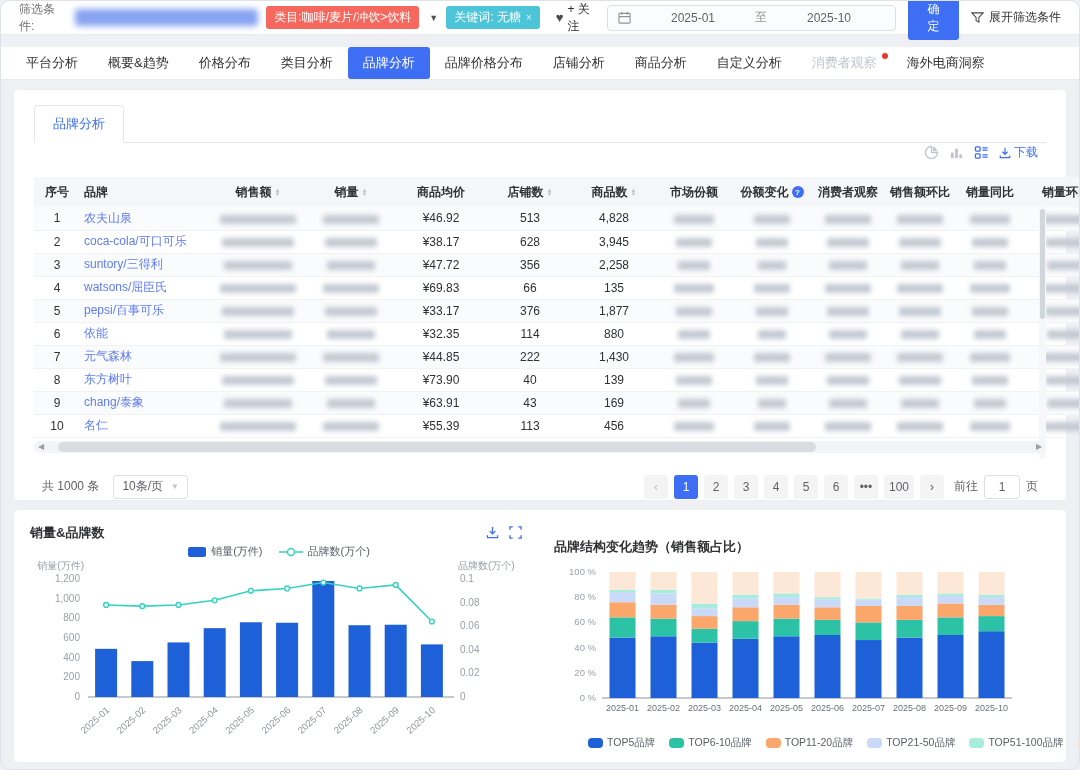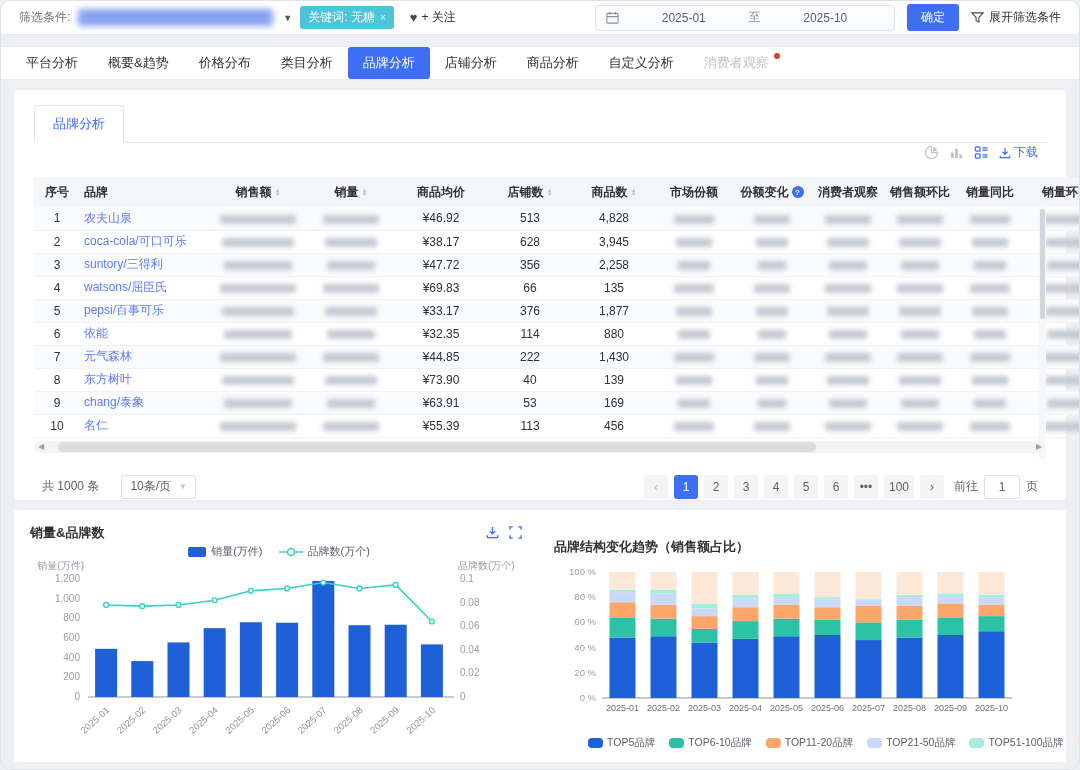--- a/index.html
+++ b/index.html
@@ -56,21 +56,21 @@
   .blur-pill { display:inline-block; height:9px; border-radius:2px; background:#c4c9d3; filter:blur(2.5px); vertical-align:middle; }
 
   .vscroll { position:absolute; top:30px; right:0; width:7px; height:252px; background:#f6f7f9; border-radius:4px; }
   .vscroll .thumb { position:absolute; top:2px; left:1px; width:5px; height:110px; border-radius:3px; background:#d2d6dd; }
   .hscroll { margin:3px 20px 0 20px; height:12px; background:#f3f4f6; border-radius:6px; position:relative; display:flex; align-items:center; }
   .hscroll .arrow { width:14px; text-align:center; font-size:8px; color:#9aa0a8; }
   .hscroll .track { flex:1; position:relative; height:100%; }
   .hscroll .thumb { position:absolute; left:1%; top:1px; height:10px; width:77%; background:#d9dce1; border-radius:5px; }
 
   .pagination { display:flex; align-items:center; margin:22px 28px 0 28px; font-size:12px; color:#606266; }
-  .pg-left { display:flex; align-items:center; gap:22px; }
+  .pg-left { display:flex; align-items:center; gap:14px; }
   .pagesize { border:1px solid #dcdfe6; border-radius:3px; height:24px; padding:0 8px; display:flex; align-items:center; gap:8px; color:#606266; cursor:pointer; }
   .pagesize .car { font-size:8px; color:#c0c4cc; }
   .pg-right { margin-left:auto; display:flex; align-items:center; gap:6px; }
   .pg-btn { min-width:24px; height:24px; padding:0 5px; background:#f4f4f5; border-radius:3px; display:flex; align-items:center; justify-content:center; color:#606266; cursor:pointer; }
   .pg-btn.active { background:#3d6ef3; color:#fff; }
   .pg-btn.nav-arrow { color:#b7bcc4; }
   .goto { display:flex; align-items:center; gap:6px; margin-left:10px; }
   .goto input { width:36px; height:24px; border:1px solid #dcdfe6; border-radius:3px; text-align:center; font-size:12px; color:#606266; font-family:"Liberation Sans",sans-serif; }
 
   
@@ -87,20 +87,21 @@
   svg text { font-family:"Liberation Sans",sans-serif; }
 </style>
 </head>
 <body>
 
 <div class="app">
 
   <div class="filterbar">
     <span class="lbl">筛选条件:</span>
     <span class="blur-blue"></span>
+    <span class="tag-red">类目:咖啡/麦片/冲饮&gt;饮料</span>
     <span class="caret-dn">▼</span>
     <span class="tag-cyan">
       <span>关键词: 无糖</span>
       <span class="x">×</span>
     </span>
     <span class="follow">
       <span class="heart">♥</span>
       <span>+ 关注</span>
     </span>
     <span class="fb-right">
@@ -124,24 +125,26 @@
       </span>
     </span>
   </div>
 
   <div class="navbar" id="nav-tabs">
       <div class="nav-tab">平台分析</div>
       <div class="nav-tab">概要&amp;趋势</div>
       <div class="nav-tab">价格分布</div>
       <div class="nav-tab">类目分析</div>
       <div class="nav-tab active">品牌分析</div>
+      <div class="nav-tab">品牌价格分布</div>
       <div class="nav-tab">店铺分析</div>
       <div class="nav-tab">商品分析</div>
       <div class="nav-tab">自定义分析</div>
       <div class="nav-tab muted">消费者观察<span class="dot"></span></div>
+      <div class="nav-tab">海外电商洞察</div>
     </div>
 
   <div class="main-card">
     <div class="subtabs" id="subtabs">
         <div class="subtab active">品牌分析</div>
       </div>
 
     <div class="table-toolbar">
       <span class="tool-ic">
         <svg width="15" height="15" viewBox="0 0 16 16">
@@ -357,21 +360,21 @@
               <td class="cell-c" style="text-align: center;"><span class="blur-pill" style="width: 42px;"></span></td>
               <td class="cell-c" style="text-align: center;"><span class="blur-pill" style="width: 36px;"></span></td>
               <td class="cell-c" style="text-align: center;"><span class="blur-pill" style="width: 42px;"></span></td>
             </tr>
             <tr class="odd">
               <td class="cell-c">9</td>
               <td class="cell-l brand"><a>chang/泰象</a></td>
               <td class="cell-c" style="text-align: center;"><span class="blur-pill" style="width: 68px;"></span></td>
               <td class="cell-c" style="text-align: center;"><span class="blur-pill" style="width: 48px;"></span></td>
               <td class="cell-c">¥63.91</td>
-              <td class="cell-c">53</td>
+              <td class="cell-c">43</td>
               <td class="cell-c">169</td>
               <td class="cell-c" style="text-align: center;"><span class="blur-pill" style="width: 32px;"></span></td>
               <td class="cell-c" style="text-align: center;"><span class="blur-pill" style="width: 28px;"></span></td>
               <td class="cell-c" style="text-align: center;"><span class="blur-pill" style="width: 38px;"></span></td>
               <td class="cell-c" style="text-align: center;"><span class="blur-pill" style="width: 38px;"></span></td>
               <td class="cell-c" style="text-align: center;"><span class="blur-pill" style="width: 32px;"></span></td>
               <td class="cell-c" style="text-align: center;"><span class="blur-pill" style="width: 38px;"></span></td>
             </tr>
             <tr>
               <td class="cell-c">10</td>

